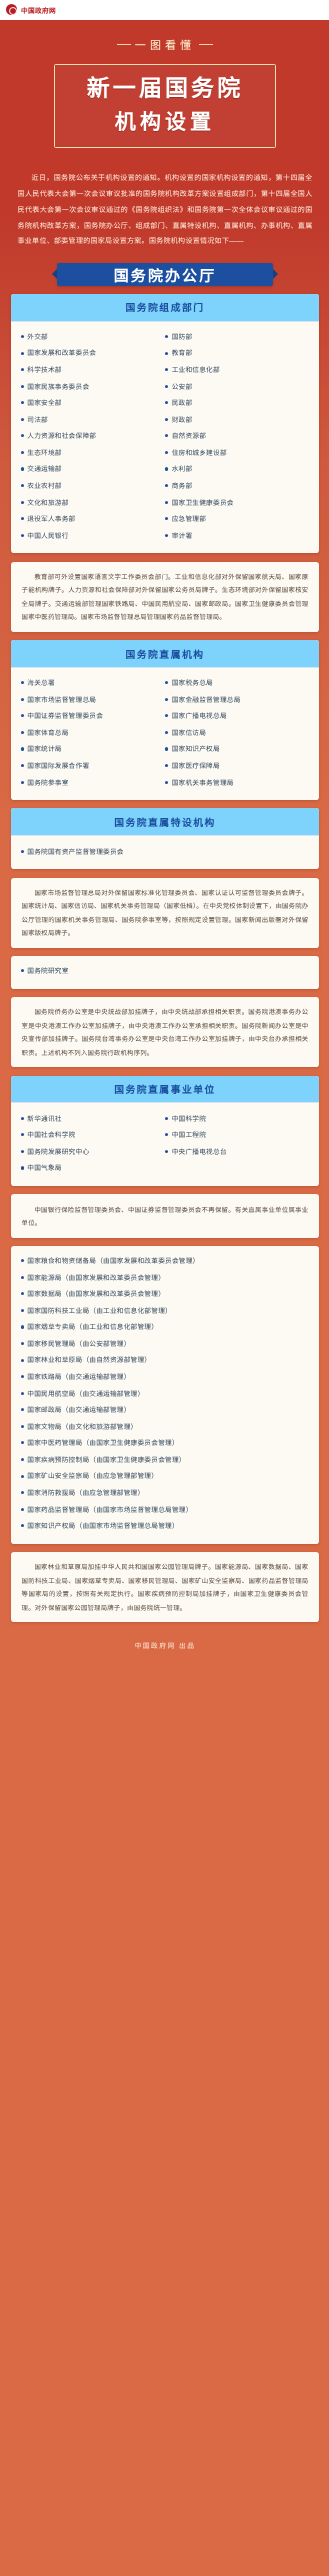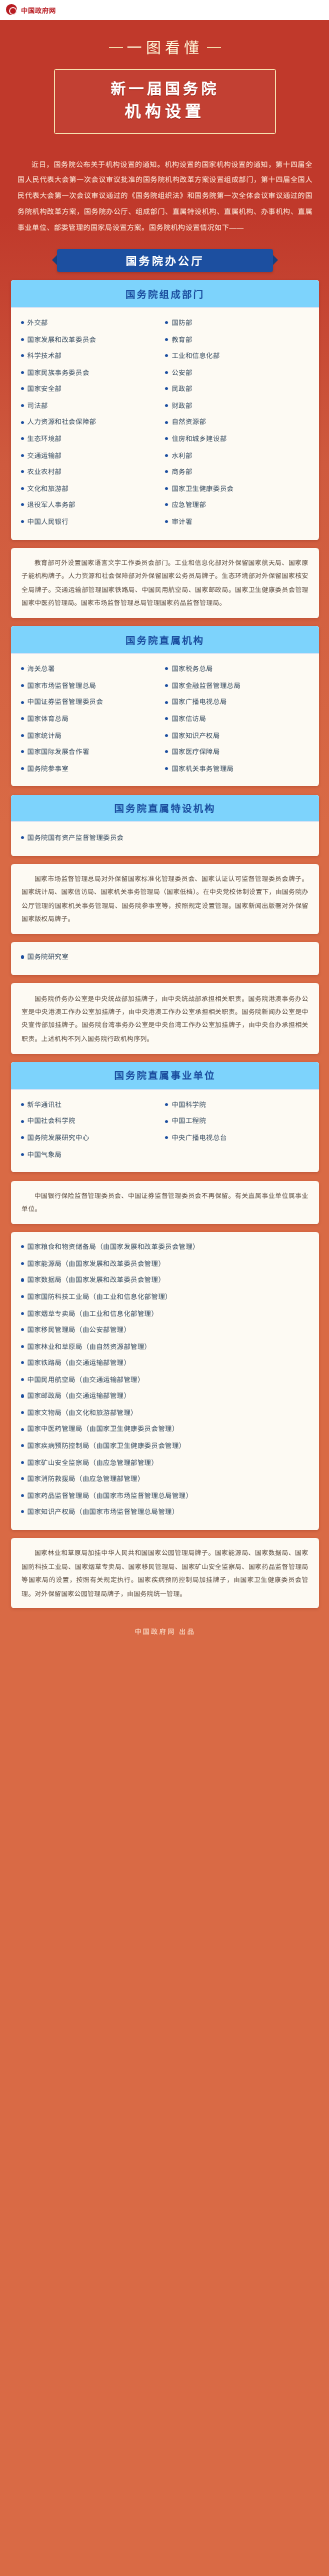--- a/index.html
+++ b/index.html
@@ -50,21 +50,21 @@
   
   .hero {
     position: relative;
     padding: 13.4px 0 9.3px;
     text-align: center;
   }
   .hero-ribbon {
     display: inline-block;
     position: relative;
     color: #fff6d8;
-    font-size: 15px;
+    font-size: 11px;
     letter-spacing: 4.1px;
     padding: 3.1px 17.5px;
     margin-bottom: 7.2px;
   }
   .hero-ribbon::before, .hero-ribbon::after {
     content: "";
     position: absolute;
     top: 50%;
     width: 13.4px; height: 0.5px;
     background: #f3d9a8;
@@ -73,33 +73,33 @@
   .hero-ribbon::after { right: 0; }
   .hero-title-box {
     margin: 2.1px auto 0;
     width: 222px;
     border: 1px solid #f6dfae;
     border-radius: 1.5px;
     padding: 8.2px 0 9.3px;
     background: rgba(255,255,255,0.04);
   }
   .hero-title {
-    font-family: Liberation Serif, serif;
+    font-family: Liberation Mono, monospace;
     font-weight: bold;
     color: #fff;
-    font-size: 15px;
+    font-size: 23px;
     letter-spacing: 3.1px;
     line-height: 1.45;
     text-shadow: 0 1px 0 rgba(120,20,10,.45);
   }
   .hero-sub {
     font-family: "Liberation Serif","DejaVu Serif", serif;
     font-weight: bold;
     color: #fff;
-    font-size: 16px;
+    font-size: 21px;
     letter-spacing: 4.1px;
     line-height: 1.45;
     text-shadow: 0 1px 0 rgba(120,20,10,.45);
   }
   
   .intro {
     margin: 13.4px 17.5px 5.2px;
     color: #ffeede;
     font-size: 7px;
     line-height: 2.25;
@@ -108,21 +108,21 @@
     letter-spacing: 0.3px;
   }
   
   .banner {
     margin: 13.4px auto 7.2px;
     width: 216px;
     height: 23px;
     background: #1c4fa0;
     border-radius: 2.1px;
     color: #ffffff;
-    font-size: 11px;
+    font-size: 15px;
     font-weight: bold;
     letter-spacing: 2.1px;
     display: flex;
     align-items: center;
     justify-content: center;
     box-shadow: 0 1px 2.6px rgba(0,0,0,.18);
     position: relative;
   }
   .banner::before, .banner::after {
     content:"";

